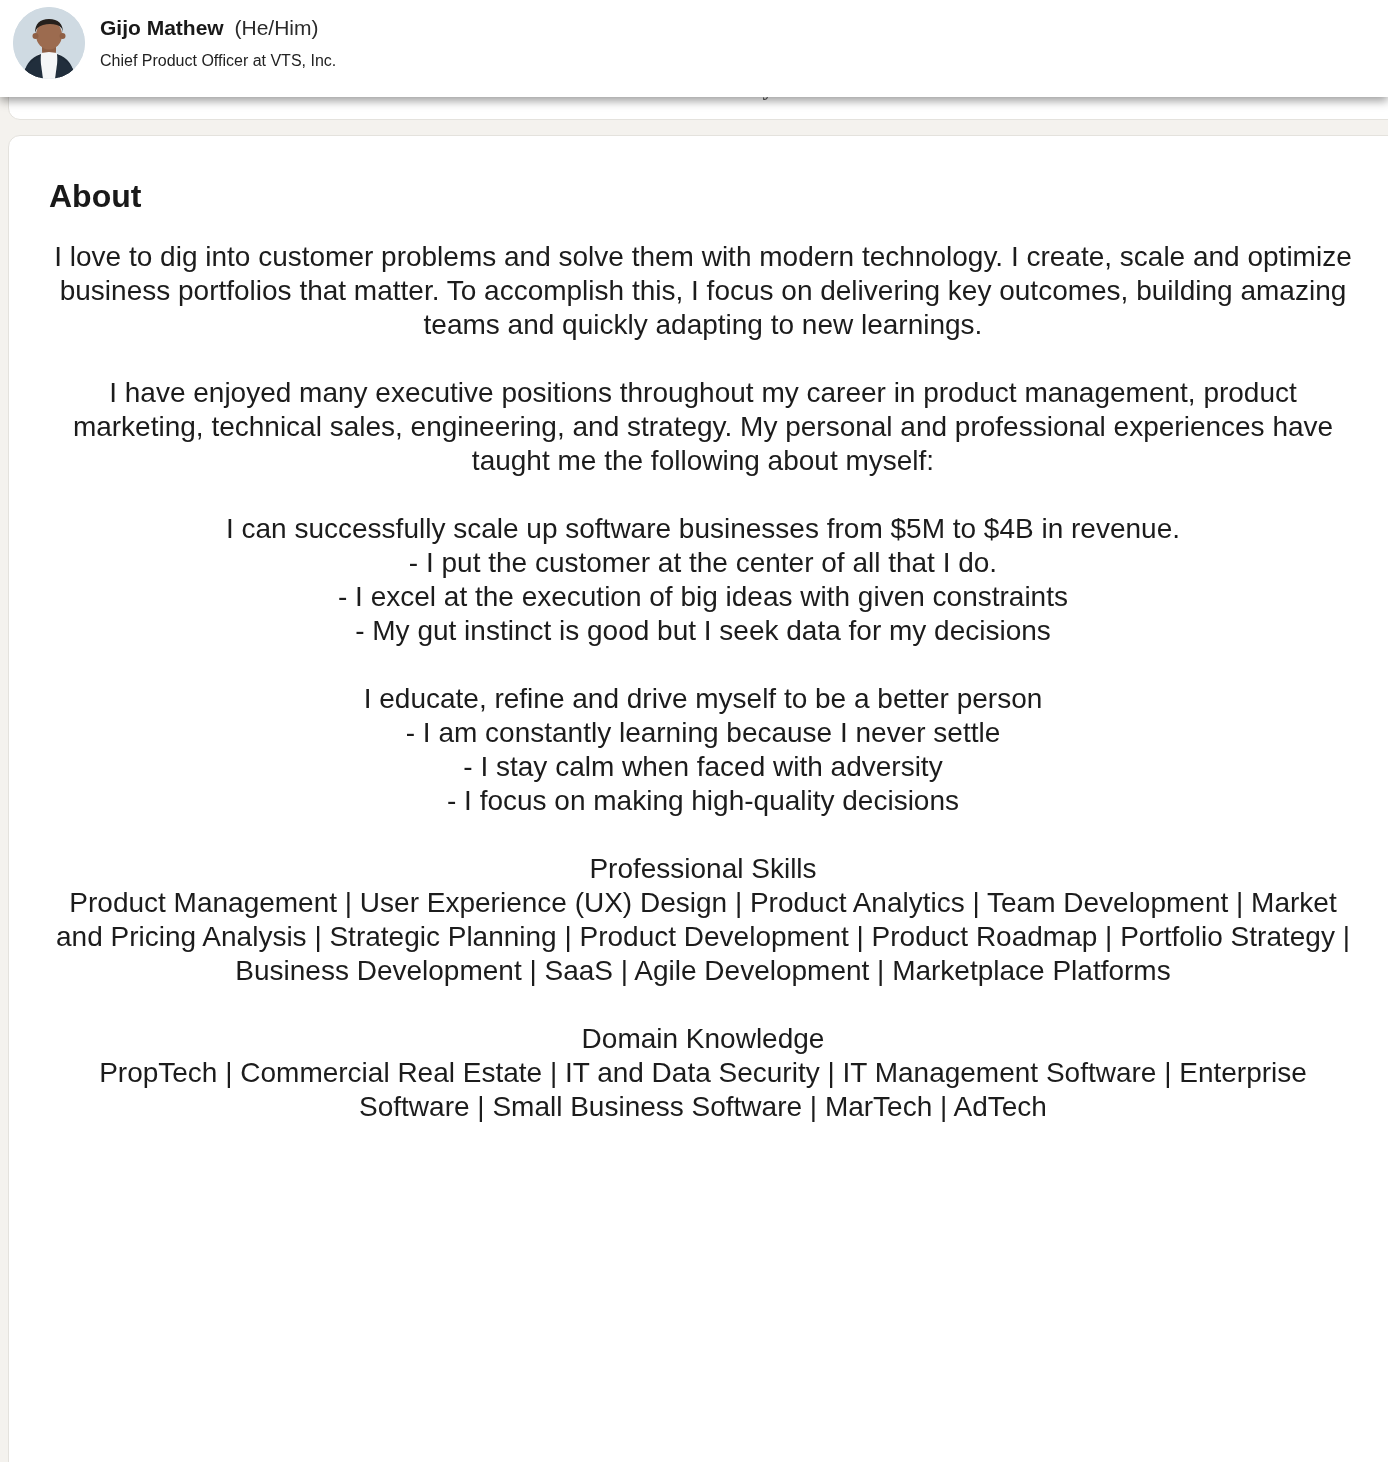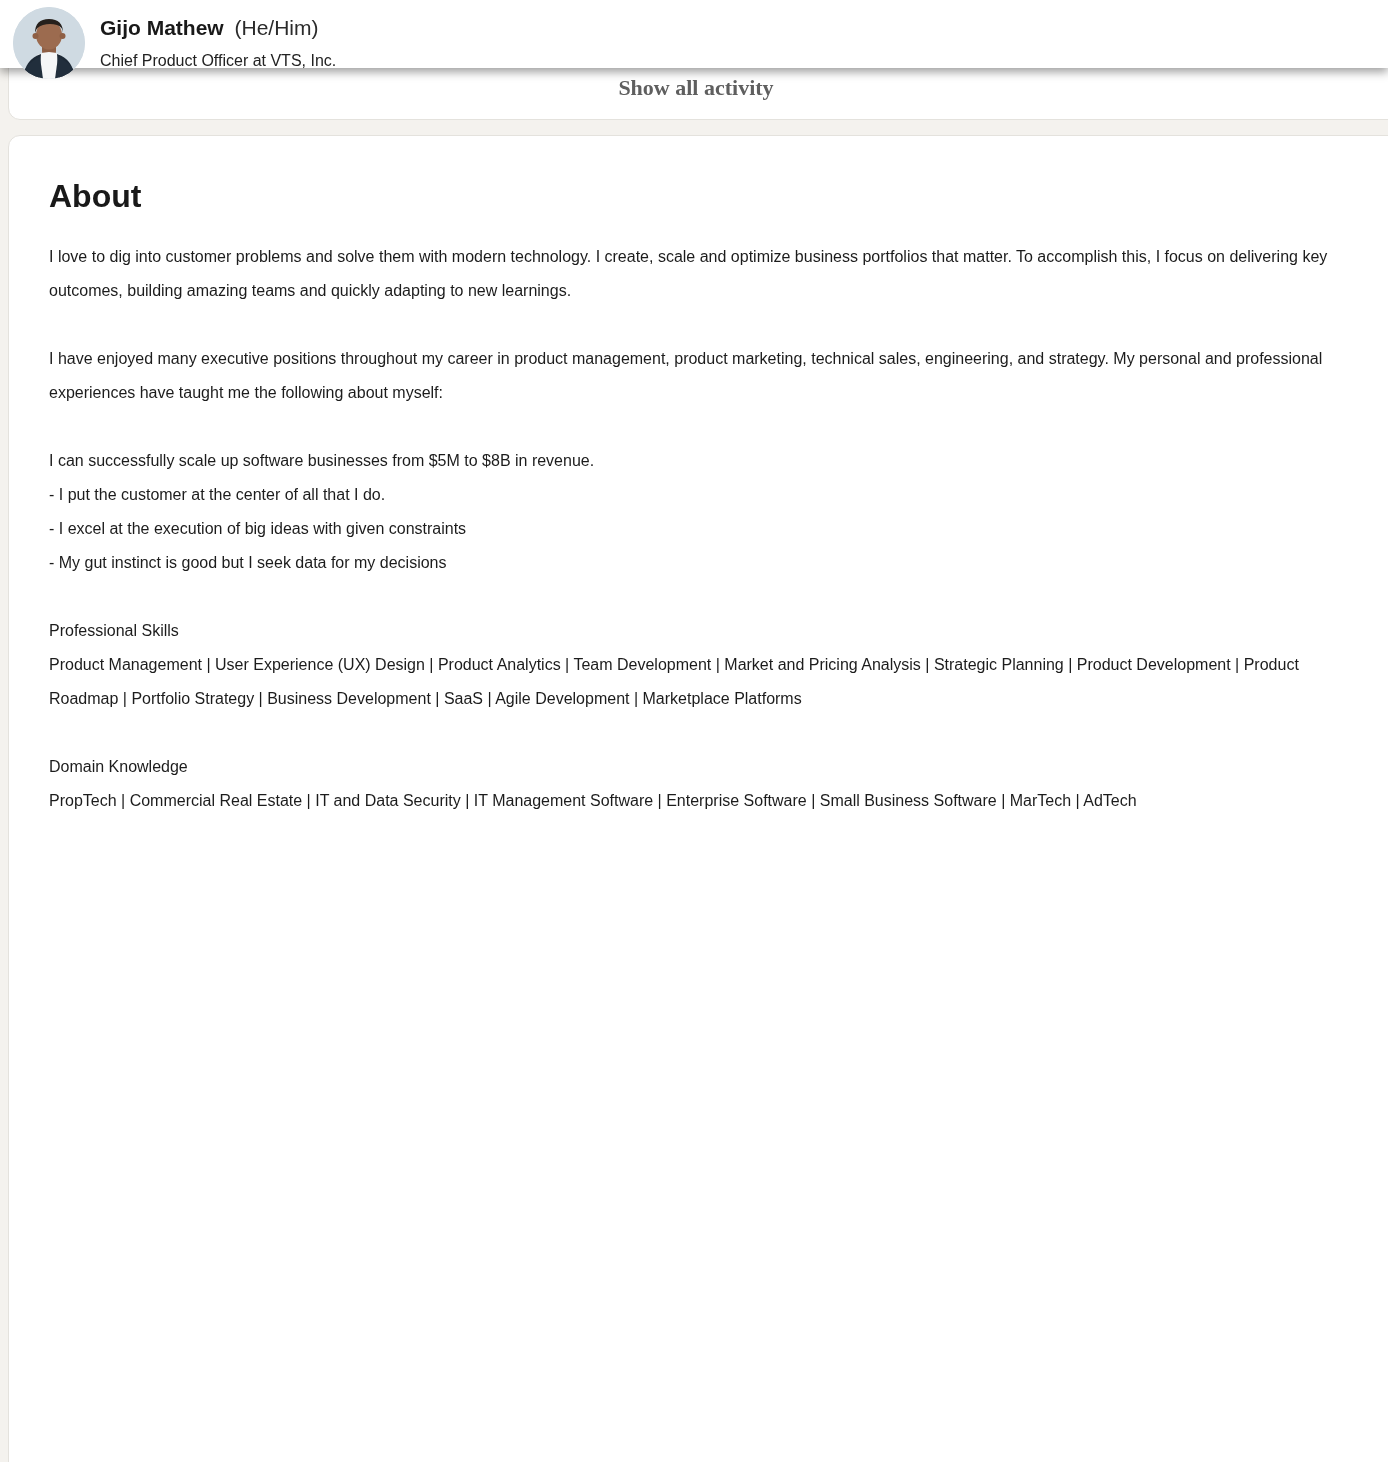--- a/index.html
+++ b/index.html
@@ -19,21 +19,21 @@
   }
   .show-all{
     position:absolute;top:53px;left:0;width:1374px;
     text-align:center;border:none;background:transparent;
     font-family:Liberation Serif, serif;
     font-size:22px;font-weight:700;color:#5f5f5f;cursor:pointer;
   }
 
   
   .sticky-header{
-    position:absolute;top:0;left:0;width:1388px;height:68px;
+    position:absolute;top:0;left:0;width:1388px;height:97px;
     background:#ffffff;z-index:10;
     box-shadow:0 4px 9px rgba(0,0,0,0.38);
   }
   .avatar{
     position:absolute;left:13px;top:7px;width:72px;height:72px;
     border-radius:50%;overflow:hidden;background:#cfdae2;cursor:pointer;
   }
   .id-block{position:absolute;left:100px;top:15px;}
   .name-line{font-size:21px;line-height:26px;}
   .name{font-weight:700;color:#191919;}
@@ -47,21 +47,21 @@
     border-radius:12px 12px 0 0;
     z-index:2;
   }
   .about-title{
     margin:42px 0 0 40px;
     font-size:32px;font-weight:700;color:#191919;line-height:36px;
   }
   .about-text{
     margin:26px 44px 0 40px;
     width:1308px;
-    font-size:16px;line-height:34px;color:#1c1c1c;
+    font-size:28px;line-height:34px;color:#1c1c1c;text-align:center;
   }
   .para{white-space:pre-line;margin:0 0 34px 0;}
   .para:last-child{margin-bottom:0;}
 </style>
 </head>
 <body>
 
 <div class="activity-card">
   <button class="show-all">Show all activity</button>
 </div>
@@ -94,22 +94,26 @@
     </div>
     <div class="headline">Chief Product Officer at VTS, Inc.</div>
   </div>
 </header>
 
 <section class="about-card">
   <h2 class="about-title">About</h2>
   <div class="about-text">
       <div class="para">I love to dig into customer problems and solve them with modern technology. I create, scale and optimize business portfolios that matter. To accomplish this, I focus on delivering key outcomes, building amazing teams and quickly adapting to new learnings.</div>
       <div class="para">I have enjoyed many executive positions throughout my career in product management, product marketing, technical sales, engineering, and strategy. My personal and professional experiences have taught me the following about myself:</div>
-      <div class="para">I can successfully scale up software businesses from $5M to $8B in revenue.
+      <div class="para">I can successfully scale up software businesses from $5M to $4B in revenue.
 - I put the customer at the center of all that I do.
 - I excel at the execution of big ideas with given constraints
 - My gut instinct is good but I seek data for my decisions</div>
+      <div class="para">I educate, refine and drive myself to be a better person
+- I am constantly learning because I never settle
+- I stay calm when faced with adversity
+- I focus on making high-quality decisions</div>
       <div class="para">Professional Skills
 Product Management | User Experience (UX) Design | Product Analytics | Team Development | Market and Pricing Analysis | Strategic Planning | Product Development | Product Roadmap | Portfolio Strategy | Business Development | SaaS | Agile Development | Marketplace Platforms</div>
       <div class="para">Domain Knowledge
 PropTech | Commercial Real Estate | IT and Data Security | IT Management Software | Enterprise Software | Small Business Software | MarTech | AdTech</div>
     </div>
 </section>
 
 </body></html>

